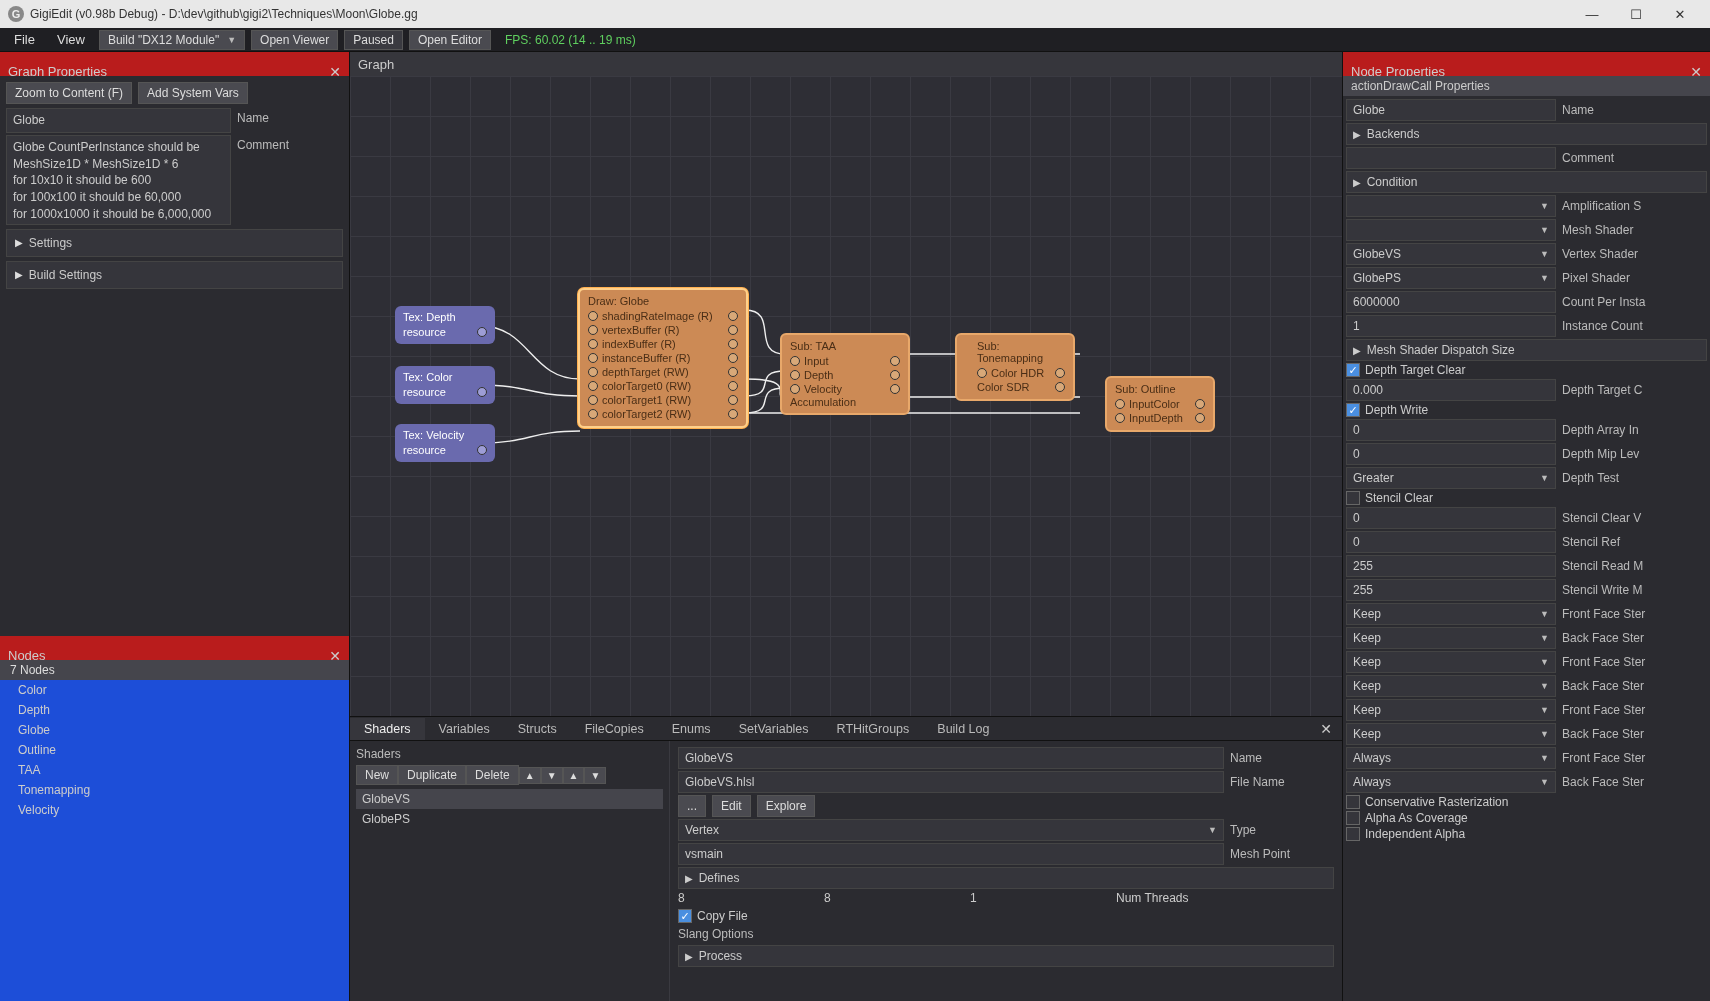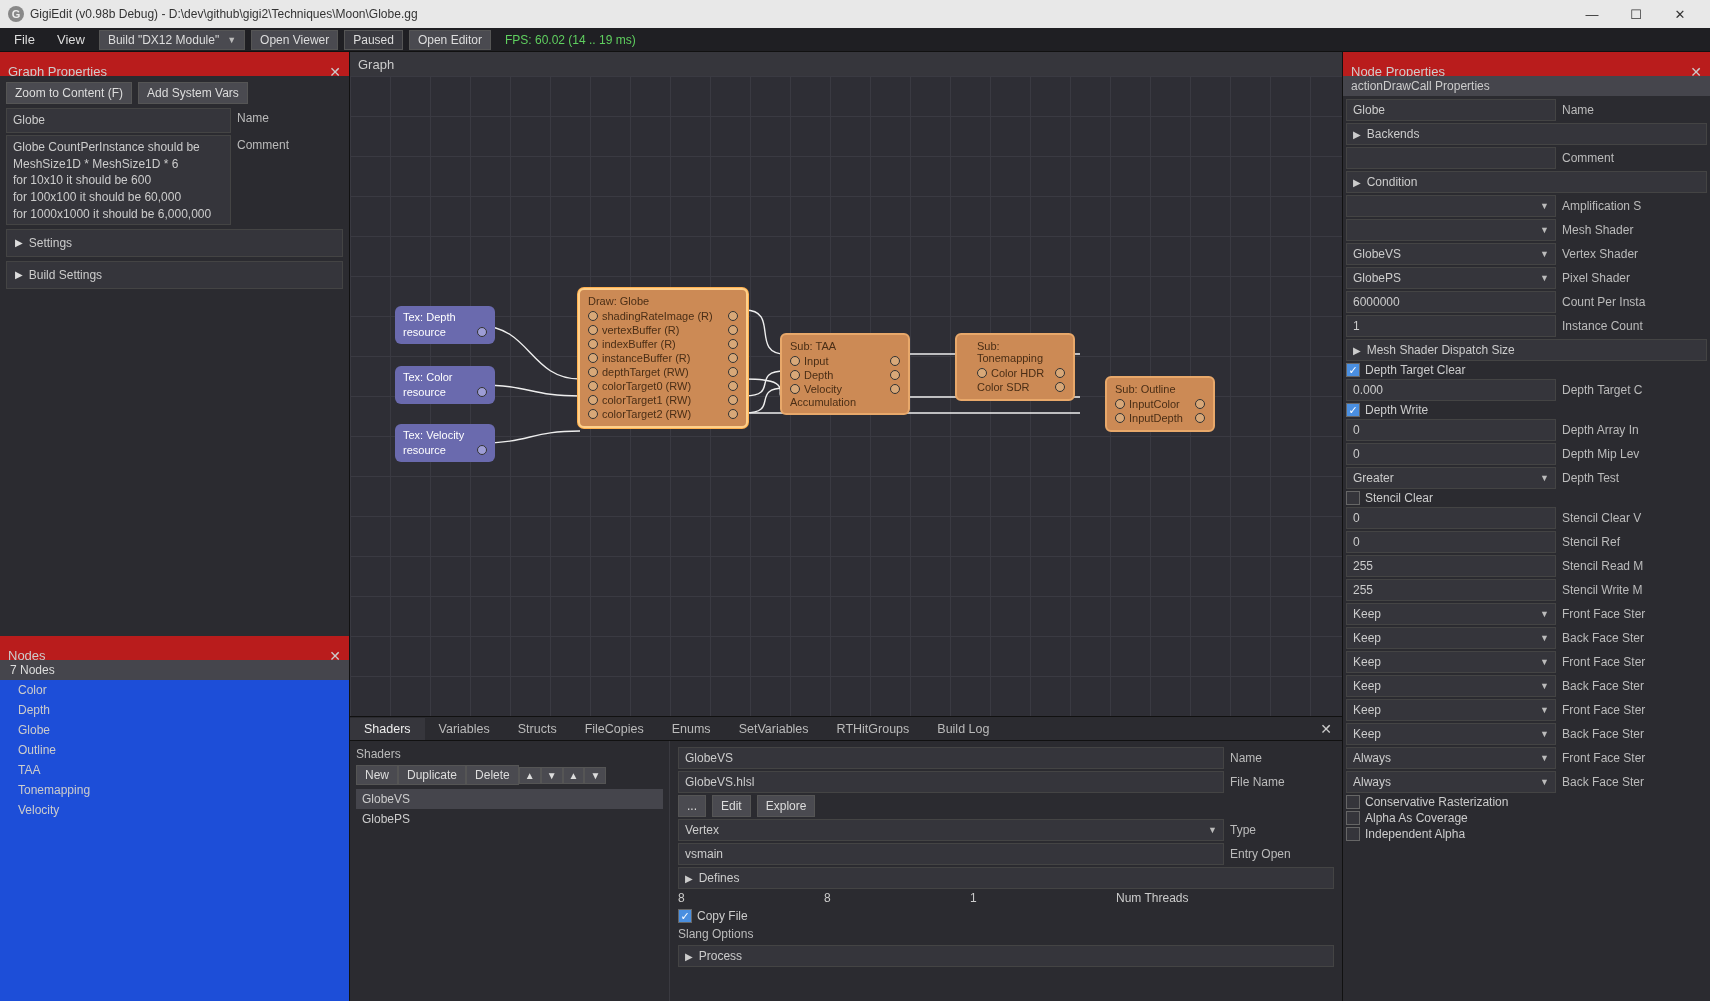--- a/index.html
+++ b/index.html
@@ -344,21 +344,21 @@
           </div>
           <div class="prow">
               <div class="pv">
                 <span>Vertex</span>
                 <span class="dd-arrow">▼</span>
               </div>
               <div class="pl">Type</div>
             </div>
           <div class="prow">
               <div class="pv">vsmain</div>
-              <div class="pl">Entry Open</div>
+              <div class="pl">Mesh Point</div>
             </div>
           <div class="expand-row">
               <span class="etri">▶</span>
               <span>Defines</span>
             </div>
           <div class="threadsrow">
             <div class="pv">8</div>
             <div class="pv">8</div>
             <div class="pv">1</div>
             <div class="pl" style="width:auto">Num Threads</div>

